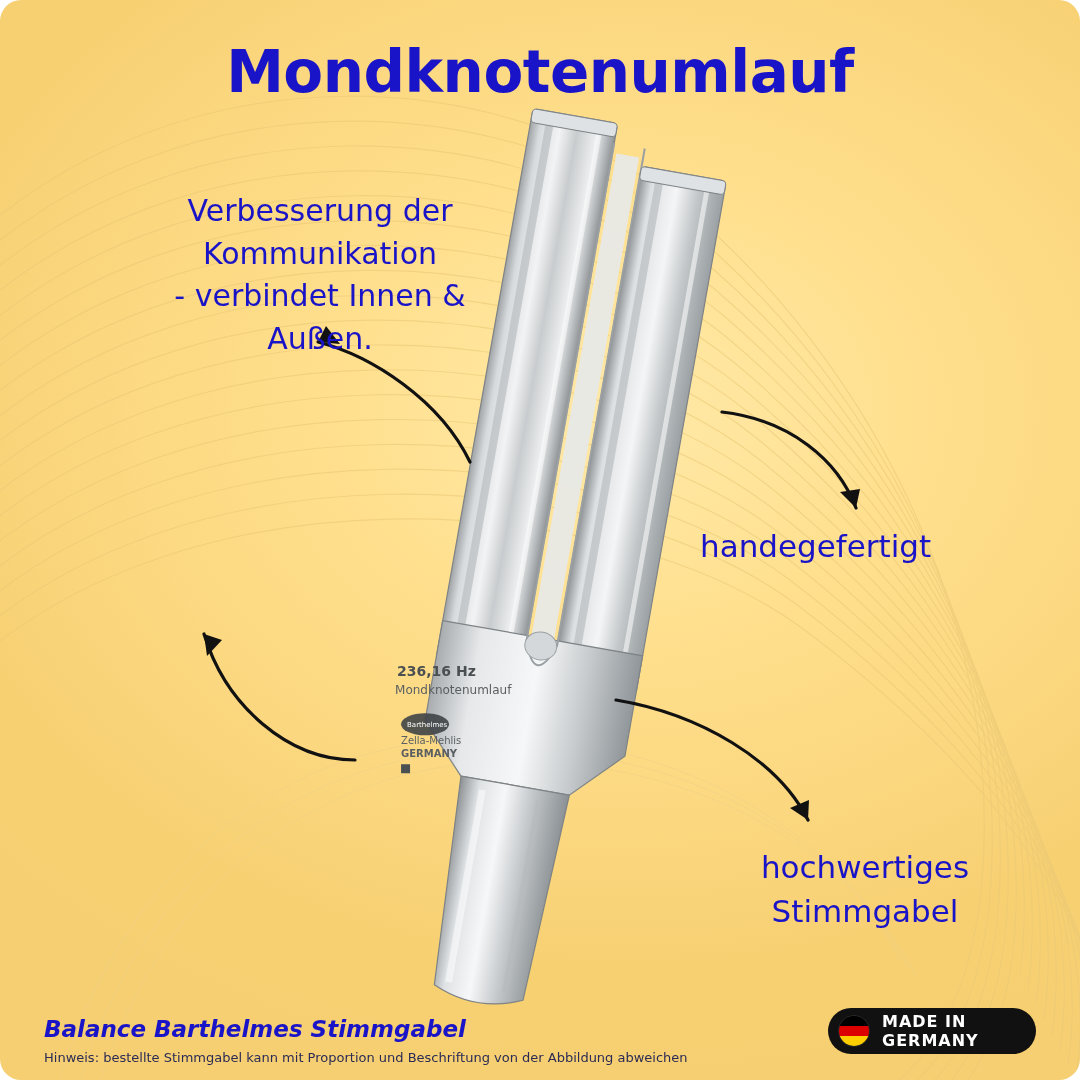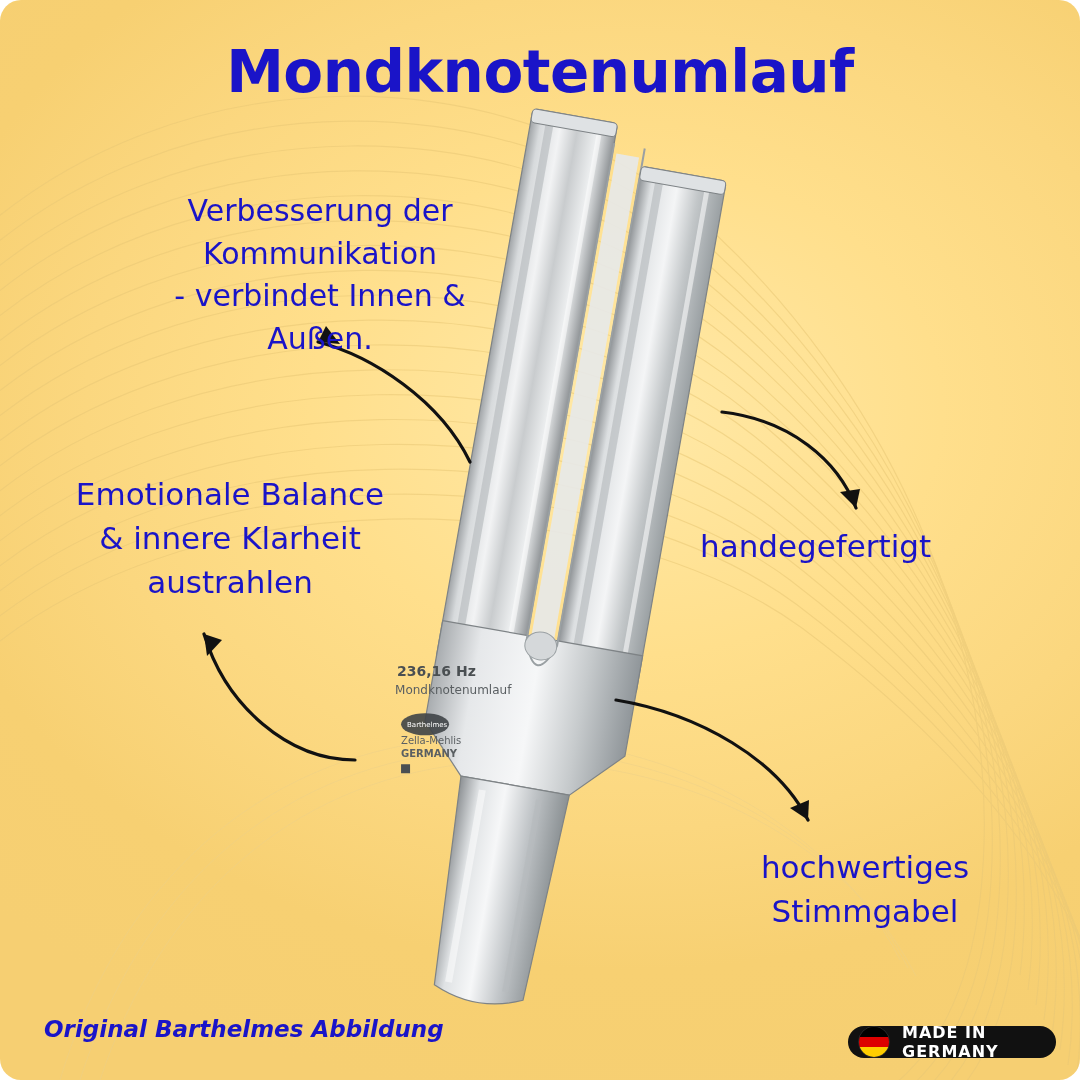--- a/index.html
+++ b/index.html
@@ -106,31 +106,30 @@
   .footer-note {
     position: absolute;
     left: 44px;
     top: 1050px;
     font-size: 13px;
     color: #2b2b55;
     font-family: "DejaVu Sans", sans-serif;
   }
   .badge {
     position: absolute;
-    right: 24px;
+    right: 44px;
     top: 1008px;
     width: 208px;
-    height: 32px;
+    height: 46px;
     background: #111;
     border-radius: 23px;
     display: flex;
     align-items: center;
     padding-left: 10px;
     box-sizing: border-box;
-    margin-top: 18px;
   }
   .badge-flag {
     width: 30px;
     height: 30px;
     border-radius: 50%;
     overflow: hidden;
     flex: 0 0 auto;
     display: flex;
     flex-direction: column;
     border: 1px solid #2a2a2a;
@@ -272,28 +271,26 @@
         <path d="M204 634 l 3 22 l 15 -16 z"></path>
         <path d="M856 508 l -16 -16 l 20 -3 z"></path>
         <path d="M808 820 l -18 -12 l 19 -8 z"></path>
       </g>
     </svg>
   </div>
 
   <div class="anno anno-1">Verbesserung der
 Kommunikation
 - verbindet Innen &amp; Außen.</div>
-  <div class="anno anno-2">Emotionale Balance
-&amp; innere Klarheit
-austrahlen</div>
   <div class="anno anno-3">handegefertigt</div>
   <div class="anno anno-4">hochwertiges
 Stimmgabel</div>
 
-  <div class="footer-brand">Original Barthelmes Abbildung</div>
+  <div class="footer-brand">Balance Barthelmes Stimmgabel</div>
+  <div class="footer-note">Hinweis: bestellte Stimmgabel kann mit Proportion und Beschriftung von der Abbildung abweichen</div>
 
   <div class="badge">
     <span class="badge-flag">
       <i class="f1"></i>
         <i class="f2"></i>
         <i class="f3"></i>
     </span>
     <span class="badge-text">MADE IN GERMANY</span>
   </div>
 

